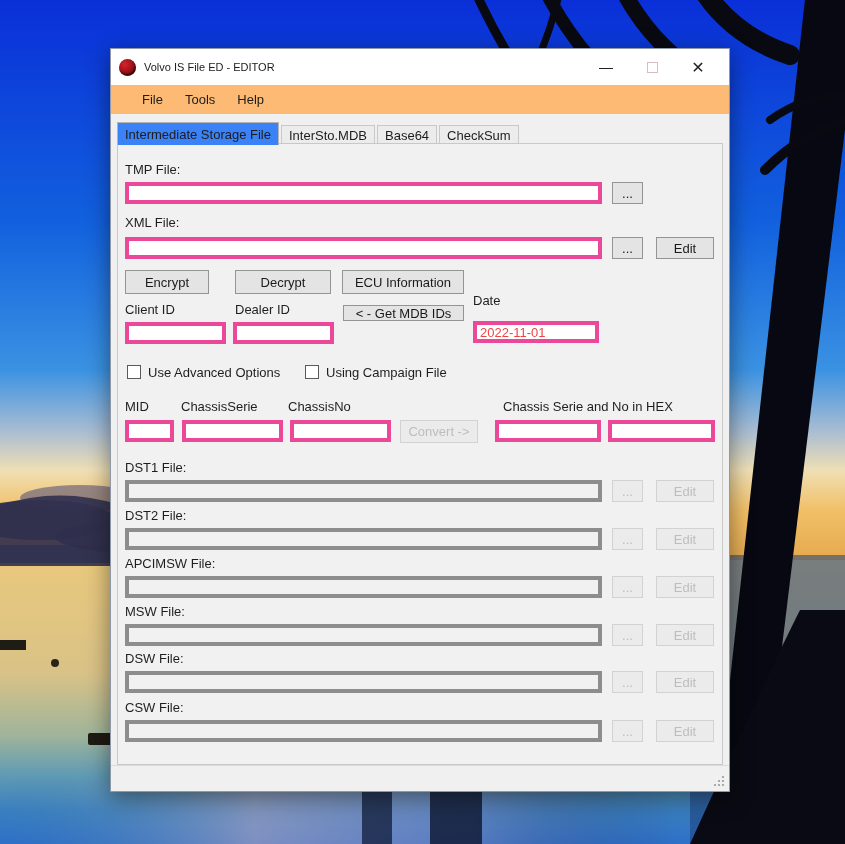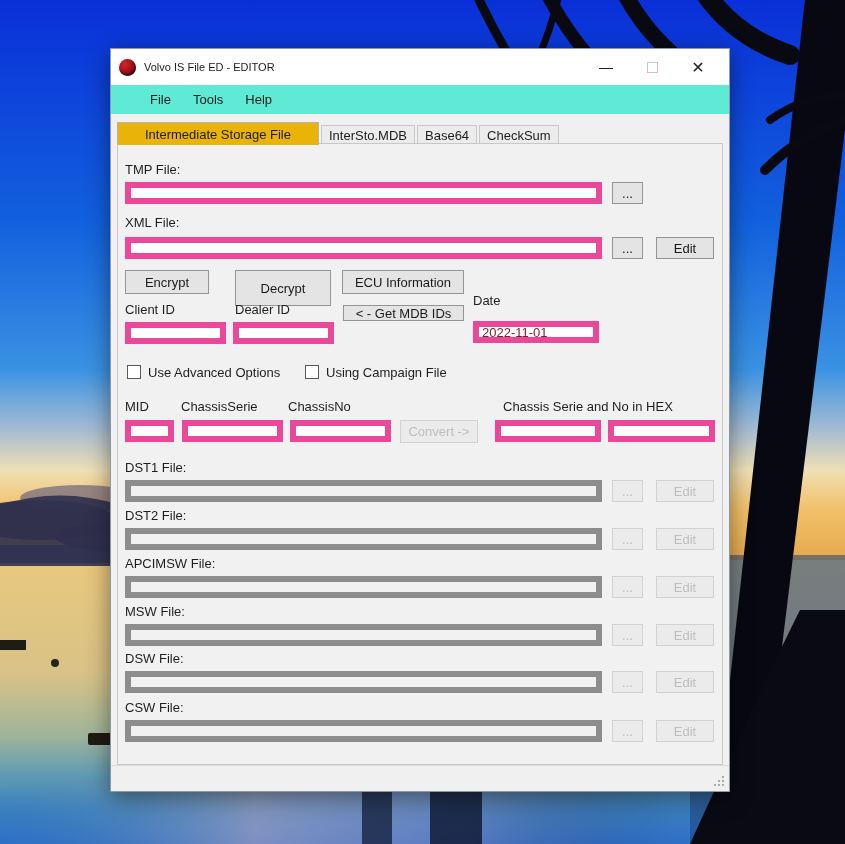--- a/index.html
+++ b/index.html
@@ -17,42 +17,42 @@
   .appicon{width:17px;height:17px;border-radius:50%;margin:0 8px 0 8px;
            background:radial-gradient(circle at 34% 32%,#d4242c 0%,#a3121a 45%,#59060c 100%);
            box-shadow:inset -1px -2px 2px rgba(0,0,0,.55);}
   .title{font-size:11px;color:#1c1c1c;}
   .caption-btns{margin-left:auto;display:flex;align-items:center;height:100%;}
   .cap{width:46px;height:100%;display:flex;align-items:center;justify-content:center;
        font-size:14px;color:#222;}
   .cap.max span{display:block;width:11px;height:11px;border:1px solid #ddb9c1;}
   .cap.close{margin-right:8px;font-size:16px;}
 
-  .menubar{position:absolute;left:0;top:36px;width:100%;height:29px;background:#5eead4;
-           display:flex;align-items:center;padding-left:28px;}
+  .menubar{position:absolute;left:0;top:36px;width:100%;height:29px;background:#fdba74;
+           display:flex;align-items:center;padding-left:20px;}
   .menu-item{font-size:13px;color:#1c1c1c;padding:4px 11px;}
 
   
   .tabs{position:absolute;left:6px;top:73px;right:6px;height:23px;display:flex;align-items:flex-end;}
   .tab{font-size:13px;color:#1c1c1c;background:#ececec;border:1px solid #c8c8c8;border-bottom:none;
        height:20px;display:flex;align-items:center;padding:4px 7px;margin-right:2px;}
-  .tab.active{background:#eab308;height:23px;border-color:#b4b4b4;position:relative;z-index:2;
-              padding:0 27px;}
+  .tab.active{background:#3b82f6;height:23px;border-color:#b4b4b4;position:relative;z-index:2;
+              padding:0 7px;}
   .page{position:absolute;left:6px;top:95px;right:6px;bottom:26px;background:#f1f1f1;
         border:1px solid #c8c8c8;margin-top:-1px;}
 
   
   .footer{position:absolute;left:0;bottom:0;width:100%;height:26px;background:#f0f0f0;
           border-top:1px solid #dcdcdc;}
   .grip{position:absolute;right:3px;bottom:3px;}
 
   
   .lbl{position:absolute;font-size:13px;color:#1e1e1e;white-space:nowrap;}
-  .tinput{position:absolute;height:22px;background:#fff;border:6px solid #ec4899;
-          font-family:"Liberation Sans",sans-serif;font-size:13px;color:#7f1d1d;padding:0 3px;}
+  .tinput{position:absolute;height:22px;background:#fff;border:4px solid #ec4899;
+          font-family:"Liberation Sans",sans-serif;font-size:13px;color:#ef4444;padding:0 3px;}
   .tinput:disabled{background:#f1f1f1;border-color:#8d8d8d;}
   .btn{position:absolute;background:#e4e4e4;border:1px solid #949494;font-size:13px;color:#1a1a1a;
        font-family:"Liberation Sans",sans-serif;display:flex;align-items:center;justify-content:center;}
   .btn.off{background:#ebebeb;border-color:#d2d2d2;color:#bdbdbd;}
   .cb{position:absolute;width:14px;height:14px;background:#fff;border:1px solid #5a5a5a;}
 </style>
 </head>
 <body>
 
 <div class="stage">
@@ -141,21 +141,21 @@
     <div class="lbl" style="left:14px;top:113px">TMP File:</div>
     <input class="tinput" style="left: 14px; top: 133px; width: 477px;" value="">
     <button class="btn" style="left:501px;top:133px;width:31px;height:22px">...</button>
 
     <div class="lbl" style="left:14px;top:166px">XML File:</div>
     <input class="tinput" style="left: 14px; top: 188px; width: 477px;" value="">
     <button class="btn" style="left:501px;top:188px;width:31px;height:22px">...</button>
     <button class="btn" style="left:545px;top:188px;width:58px;height:22px">Edit</button>
 
     <button class="btn" style="left:14px;top:221px;width:84px;height:24px">Encrypt</button>
-    <button class="btn" style="left:124px;top:221px;width:96px;height:36px">Decrypt</button>
+    <button class="btn" style="left:124px;top:221px;width:96px;height:24px">Decrypt</button>
     <button class="btn" style="left:231px;top:221px;width:122px;height:24px">ECU Information</button>
 
     <div class="lbl" style="left:14px;top:253px">Client ID</div>
     <div class="lbl" style="left:124px;top:253px">Dealer ID</div>
     <div class="lbl" style="left:362px;top:244px">Date</div>
     <input class="tinput" style="left: 14px; top: 273px; width: 101px;" value="">
     <input class="tinput" style="left: 122px; top: 273px; width: 101px;" value="">
     <button class="btn" style="left:232px;top:256px;width:121px;height:16px">&lt; - Get MDB IDs</button>
     <input class="tinput" style="left: 362px; top: 272px; width: 126px;" value="2022-11-01">
 

